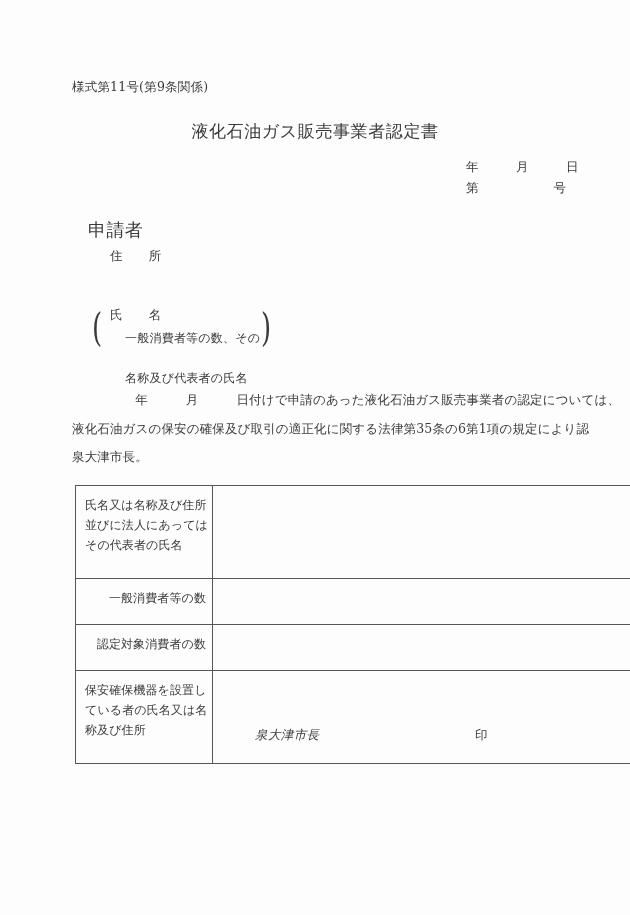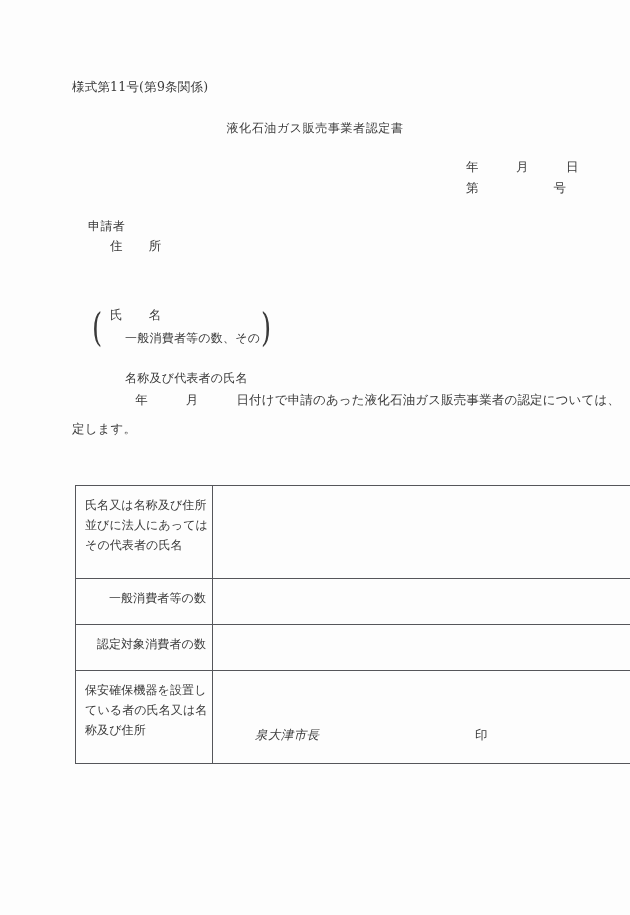--- a/index.html
+++ b/index.html
@@ -31,45 +31,45 @@
     font-size: 12.5px;
     letter-spacing: 0.2px;
   }
 
   
   .doc-title {
     left: 0;
     right: 0;
     top: 120px;
     text-align: center;
-    font-size: 12px;
+    font-size: 17px;
     letter-spacing: 0.6px;
     white-space: pre;
   }
 
   
   .meta-block {
     position: absolute;
     left: 466px;
     top: 156px;
     font-size: 12.5px;
     line-height: 21px;
   }
   .meta-line { white-space: pre; }
 
   
   .applicant-label {
     left: 88px;
     top: 218px;
-    font-size: 12px;
+    font-size: 18px;
     letter-spacing: 0.4px;
   }
   .addr-label {
     left: 110px;
-    top: 238px;
+    top: 248px;
     font-size: 12.5px;
     letter-spacing: 0.4px;
   }
   .name-label {
     left: 110px;
     top: 307px;
     font-size: 12.5px;
     letter-spacing: 0.4px;
   }
 
@@ -187,21 +187,22 @@
     <span class="brace brace-left">(</span>
     <span class="brace-text">
       <span>一般消費者等の数、その</span><br>
       <span>名称及び代表者の氏名</span>
     </span>
     <span class="brace brace-right">)</span>
   </div>
 
   <div class="body-para">
     <div class="body-line body-line-1">　　　　　年　　　月　　　日付けで申請のあった液化石油ガス販売事業者の認定については、</div>
-    <div class="body-line">定します。</div>
+    <div class="body-line">液化石油ガスの保安の確保及び取引の適正化に関する法律第35条の6第1項の規定により認</div>
+    <div class="body-line">泉大津市長。</div>
   </div>
 
   <table class="info-table">
     <colgroup>
       <col class="col-label">
       <col>
     </colgroup>
     <tbody>
       <tr class="row-tall">
         <td>

